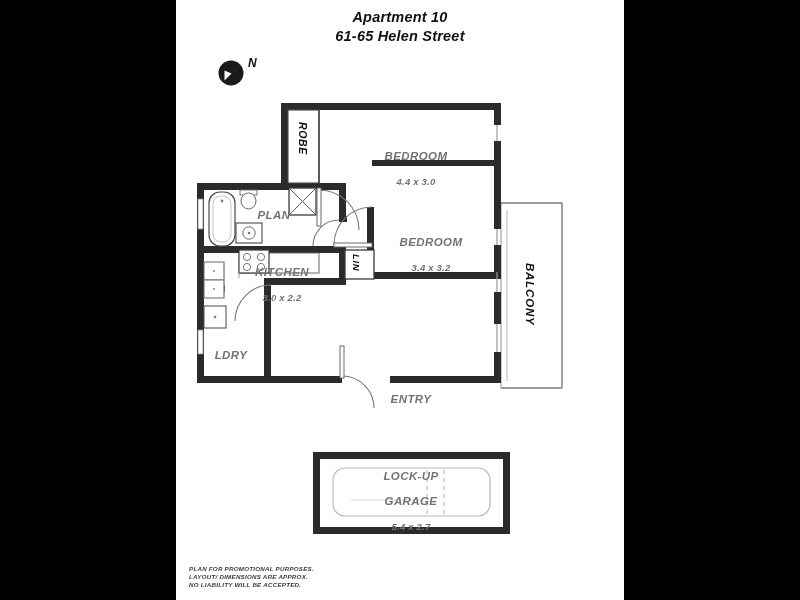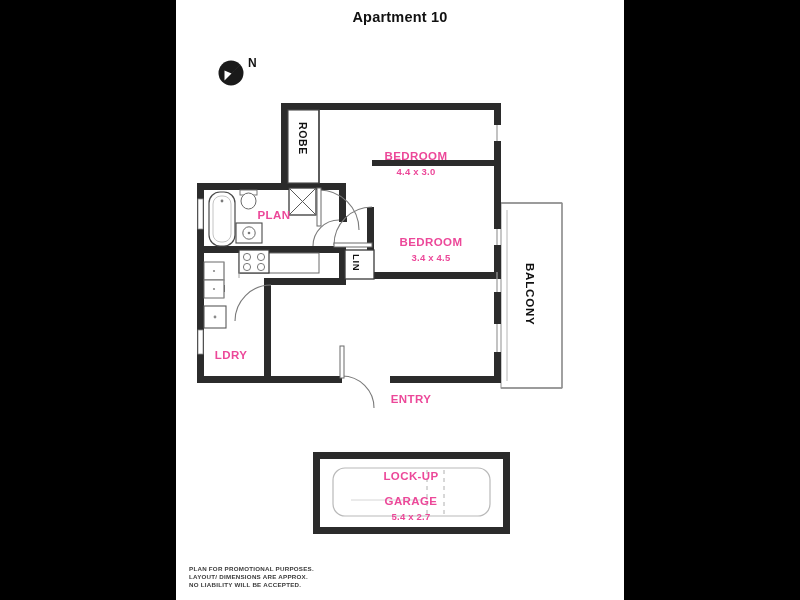--- a/index.html
+++ b/index.html
@@ -12,20 +12,21 @@
     height: 600px;
     overflow: hidden;
     font-family: "Liberation Sans", sans-serif;
   }
   #page {
     position: absolute;
     left: 0; top: 0;
     width: 688px;
     height: 600px;
     background: #000000;
+    font-style: italic;
   }
   #sheet {
     position: absolute;
     left: 176px;
     top: 0px;
     width: 448px;
     height: 600px;
     background: #ffffff;
   }
 
@@ -68,28 +69,28 @@
     position: absolute;
     left: 0px;
     top: 0px;
     width: 448px;
     height: 600px;
   }
 
   
   .rlabel {
     position: absolute;
-    color: #ec4899;
+    color: #737373;
     font-weight: bold;
     text-align: center;
     white-space: nowrap;
     line-height: 13px;
   }
   .rname { font-size: 11.5px; letter-spacing: 0.4px; }
-  .rdim  { font-size: 9.5px; letter-spacing: 0.2px; margin-top: 2px; }
+  .rdim  { font-size: 9.5px; letter-spacing: 0.2px; margin-top: 12px; }
   .vlabel {
     position: absolute;
     color: #111111;
     font-weight: bold;
     white-space: nowrap;
     transform-origin: 0 0;
   }
 
   
   #disclaimer {
@@ -105,20 +106,21 @@
   #disclaimer div { white-space: nowrap; }
 </style>
 </head>
 <body>
 
 <div id="page">
   <div id="sheet">
 
     <div id="title-block">
       <div class="tline">Apartment 10</div>
+      <div class="tline">61-65 Helen Street</div>
     </div>
 
     <div id="north">
       <svg width="46" height="30" viewBox="0 0 46 30">
         <circle cx="13" cy="15" r="12.5" fill="#1a1a1a"></circle>
         <path d="M22.5 6.5 L6.5 22.5 L6.5 12.5 L13.5 15.5 Z" fill="#ffffff"></path>
       </svg>
       <span class="n-letter">N</span>
     </div>
 
@@ -277,27 +279,31 @@
       </svg>
 
       
       <div class="rlabel" style="left:180px; top:150px; width:120px;">
         <div class="rname">BEDROOM</div>
         <div class="rdim">4.4 x 3.0</div>
       </div>
 
       <div class="rlabel" style="left:195px; top:236px; width:120px;">
         <div class="rname">BEDROOM</div>
-        <div class="rdim">3.4 x 4.5</div>
+        <div class="rdim">3.4 x 3.2</div>
       </div>
 
       <div class="rlabel" style="left:48px; top:209px; width:100px;">
         <div class="rname">PLAN</div>
       </div>
 
+      <div class="rlabel" style="left:46px; top:266px; width:120px;">
+        <div class="rname">KITCHEN</div>
+        <div class="rdim">3.0 x 2.2</div>
+      </div>
 
 
       <div class="rlabel" style="left:18px; top:341px; width:74px;margin-top:8px;">
         <div class="rname">LDRY</div>
       </div>
 
       <div class="rlabel" style="left:175px; top:470px; width:120px;">
         <div class="rname">LOCK-UP</div>
         <div class="rname" style="margin-top:12px;">GARAGE</div>
         <div class="rdim">5.4 x 2.7</div>

